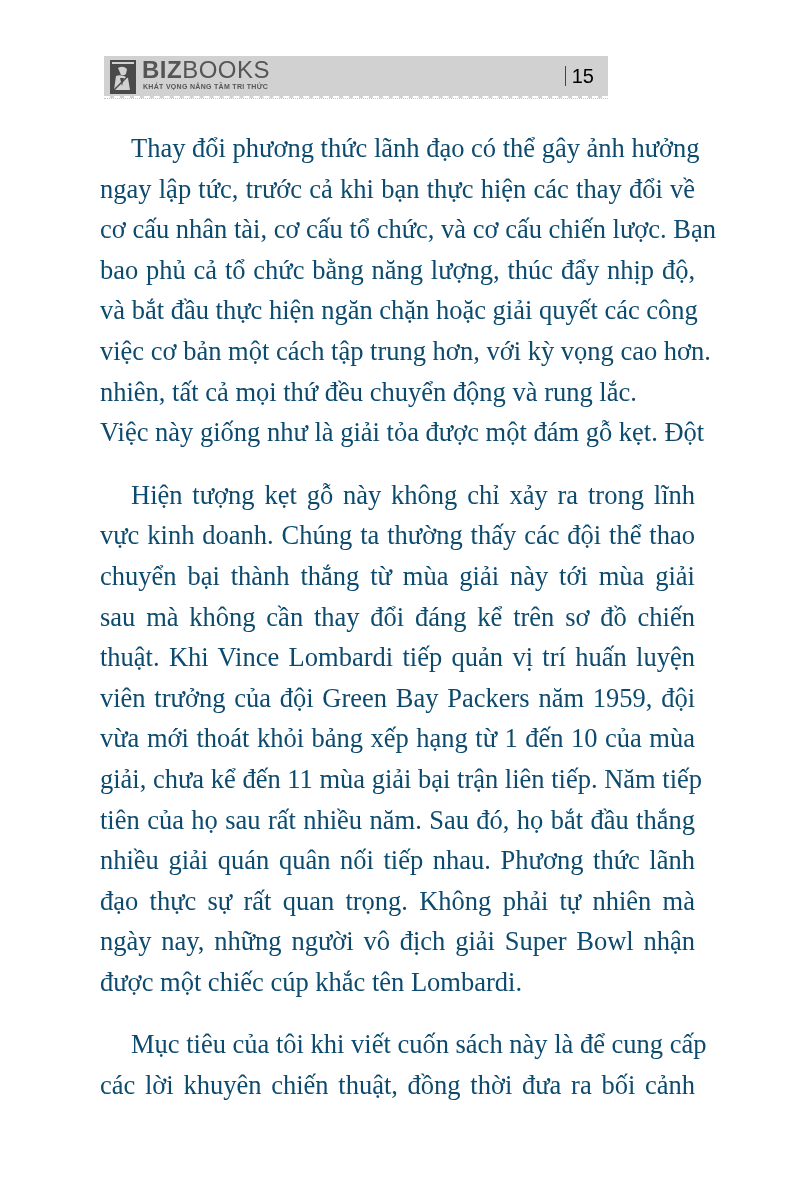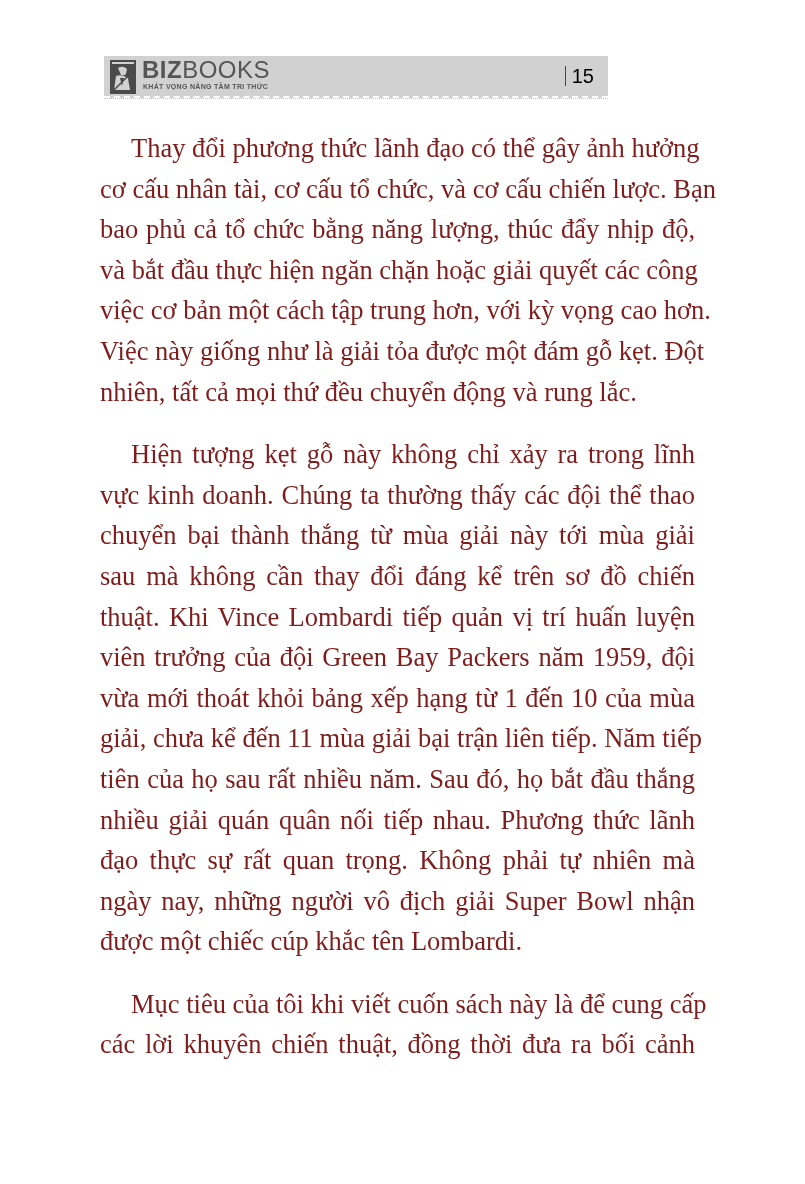--- a/index.html
+++ b/index.html
@@ -80,21 +80,21 @@
       margin-right: 6px;
     }
     .content {
       position: absolute;
       left: 100px;
       top: 128px;
       width: 595px;
       font-family: "Liberation Serif", serif;
       font-size: 26.5px;
       line-height: 40.6px;
-      color: #7f1d1d;
+      color: #0c4a6e;
     }
     .line {
       display: block;
       text-align: justify;
       text-align-last: justify;
       white-space: nowrap;
     }
     .line.first { padding-left: 31px; }
     .line.last { text-align-last: left; }
     .para {
@@ -120,26 +120,27 @@
   </div>
   <div class="logo-tagline">KHÁT VỌNG NÂNG TẦM TRI THỨC</div>
   <div class="page-number">
     <span class="sep"></span><span>15</span>
   </div>
 </div>
 
 <div class="content">
   <div class="para">
     <span class="line first">Thay đổi phương thức lãnh đạo có thể gây ảnh hưởng</span>
+    <span class="line">ngay lập tức, trước cả khi bạn thực hiện các thay đổi về</span>
     <span class="line">cơ cấu nhân tài, cơ cấu tổ chức, và cơ cấu chiến lược. Bạn</span>
     <span class="line">bao phủ cả tổ chức bằng năng lượng, thúc đẩy nhịp độ,</span>
     <span class="line">và bắt đầu thực hiện ngăn chặn hoặc giải quyết các công</span>
     <span class="line">việc cơ bản một cách tập trung hơn, với kỳ vọng cao hơn.</span>
+    <span class="line last">nhiên, tất cả mọi thứ đều chuyển động và rung lắc.</span>
     <span class="line">Việc này giống như là giải tỏa được một đám gỗ kẹt. Đột</span>
-    <span class="line last">nhiên, tất cả mọi thứ đều chuyển động và rung lắc.</span>
   </div>
   <div class="para">
     <span class="line first">Hiện tượng kẹt gỗ này không chỉ xảy ra trong lĩnh</span>
     <span class="line">vực kinh doanh. Chúng ta thường thấy các đội thể thao</span>
     <span class="line">chuyển bại thành thắng từ mùa giải này tới mùa giải</span>
     <span class="line">sau mà không cần thay đổi đáng kể trên sơ đồ chiến</span>
     <span class="line">thuật. Khi Vince Lombardi tiếp quản vị trí huấn luyện</span>
     <span class="line">viên trưởng của đội Green Bay Packers năm 1959, đội</span>
     <span class="line">vừa mới thoát khỏi bảng xếp hạng từ 1 đến 10 của mùa</span>
     <span class="line">giải, chưa kể đến 11 mùa giải bại trận liên tiếp. Năm tiếp</span>

